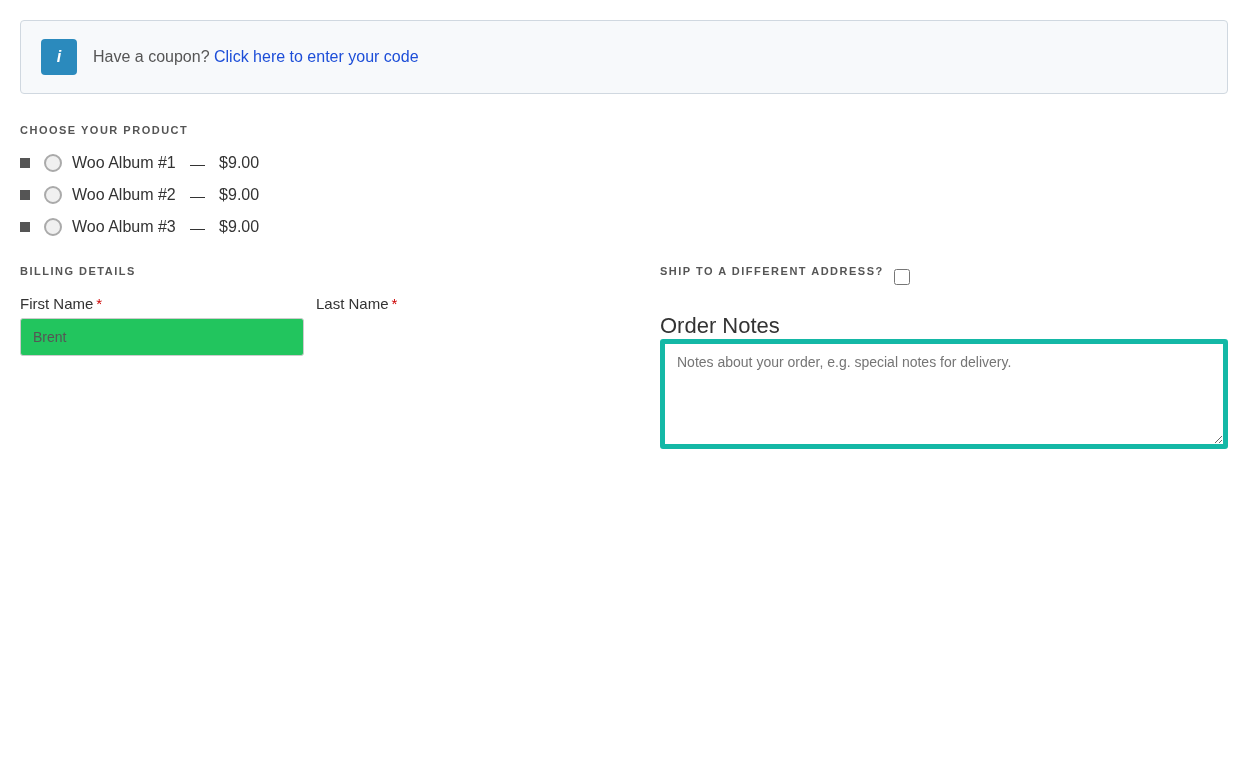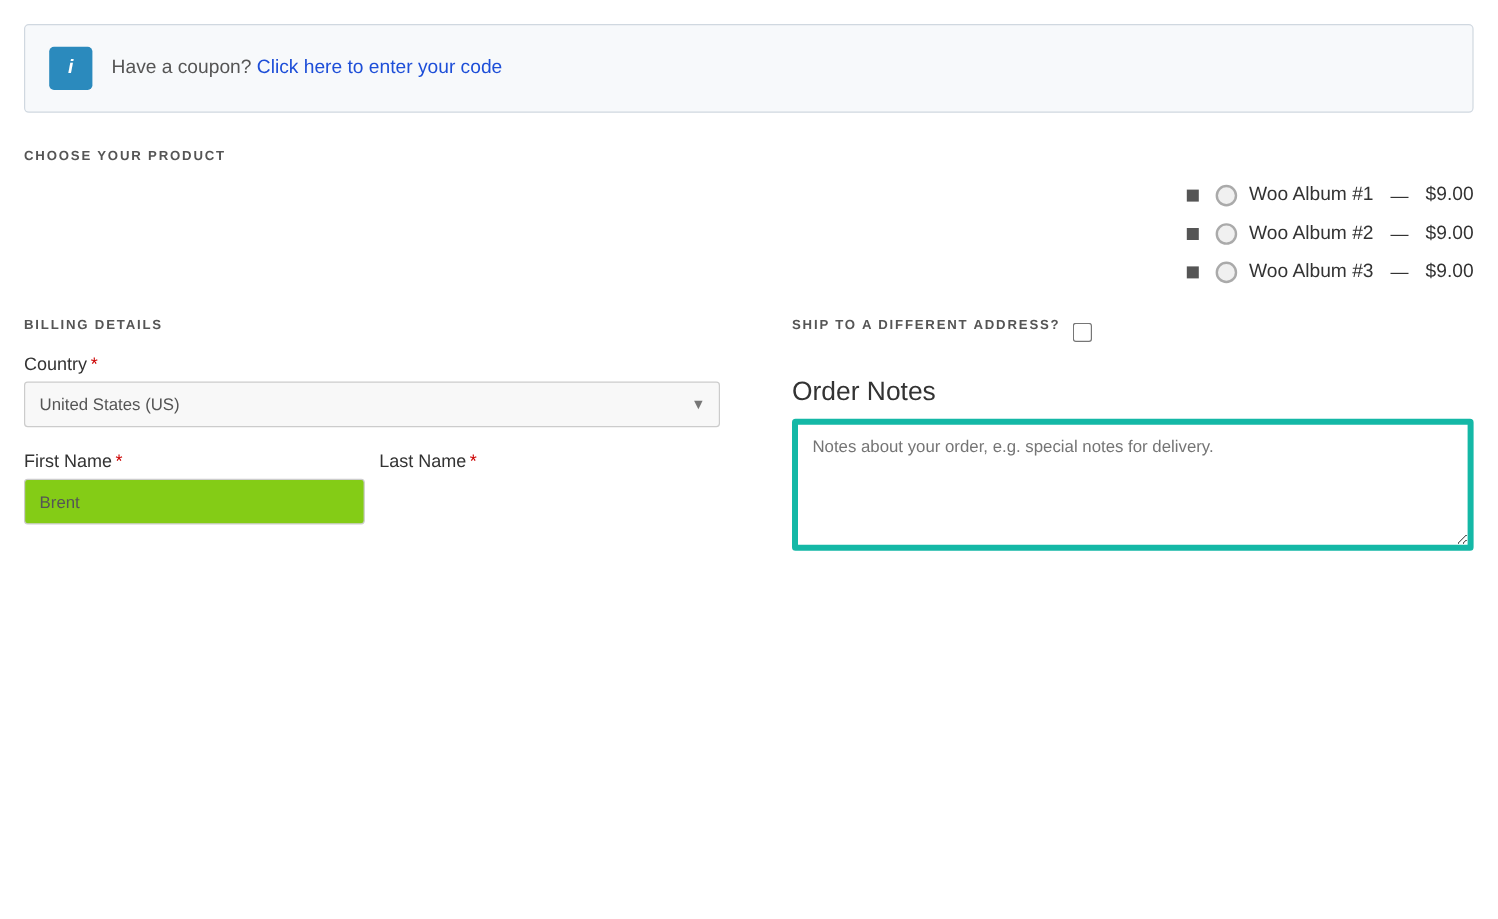--- a/index.html
+++ b/index.html
@@ -60,21 +60,20 @@
       margin-bottom: 29px;
     }
     .product-list {
       list-style: none;
       padding: 0;
     }
     .product-item {
       display: flex;
       align-items: center;
       margin-bottom: 14px;
-      justify-content: flex-end;
     }
     .product-bullet {
       width: 10px;
       height: 10px;
       background: #555;
       margin-right: 14px;
       flex-shrink: 0;
     }
     .product-radio {
       width: 18px;
@@ -130,21 +129,21 @@
       color: #c00;
       margin-left: 3px;
     }
     .field-input {
       width: 100%;
       padding: 10px 12px;
       border: 1px solid #ccc;
       border-radius: 3px;
       font-size: 14px;
       color: #555;
-      background: #84cc16;
+      background: #22c55e;
     }
 
     
     .select-wrapper {
       position: relative;
     }
     .field-select {
       width: 100%;
       padding: 10px 36px 10px 12px;
       border: 1px solid #ccc;
@@ -191,21 +190,20 @@
       background: #f5f5f5;
       flex-shrink: 0;
       cursor: pointer;
     }
 
     .additional-section {}
     .order-notes-label {
       font-size: 22px;
       font-weight: 400;
       color: #333;
-      margin-bottom: 10px;
     }
     .order-notes-textarea {
       width: 100%;
       height: 110px;
       padding: 10px 12px;
       border: 5px solid #14b8a6;
       border-radius: 3px;
       font-size: 14px;
       color: #aaa;
       font-family: inherit;
@@ -249,33 +247,20 @@
       <span class="product-price">$9.00</span>
     </li>
   </ul>
 </div>
 
 <div class="main-columns">
 
   <div class="left-col">
     <div class="section-label">BILLING DETAILS</div>
 
-    <div class="field-group">
-      <label class="field-label">
-        <span>Country</span><span class="required-star">*</span>
-      </label>
-      <div class="select-wrapper">
-        <select class="field-select">
-          <option>United States (US)</option>
-          <option>Canada</option>
-          <option>United Kingdom</option>
-        </select>
-        <span class="select-arrow">▼</span>
-      </div>
-    </div>
 
     <div class="name-fields">
       <div class="field-group">
         <label class="field-label">
           <span>First Name</span><span class="required-star">*</span>
         </label>
         <input type="text" class="field-input" placeholder="Brent" value="Brent" style="">
       </div>
       <div class="field-group">
         <label class="field-label">

